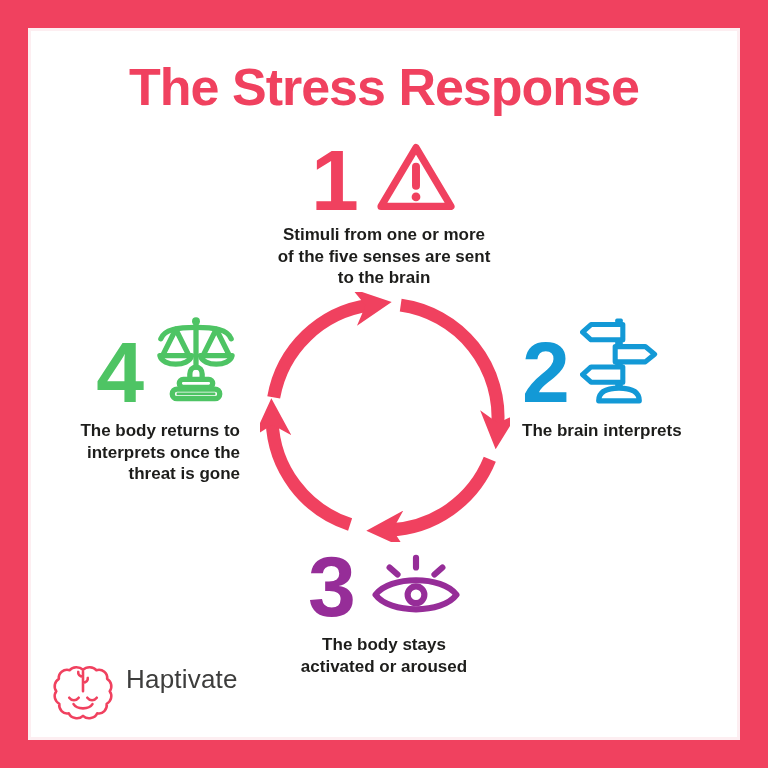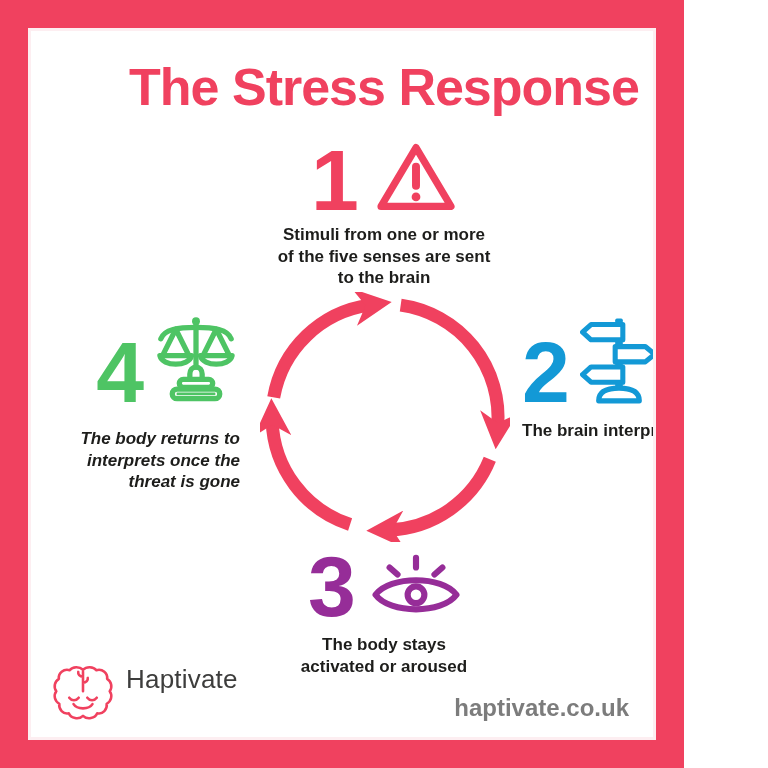--- a/index.html
+++ b/index.html
@@ -1,16 +1,16 @@
 <!DOCTYPE html>
 <html><head>
 <meta charset="utf-8">
 <style>
   html,body{margin:0;padding:0;background:#fff;}
-  .canvas{position:relative;width:684px;height:768px;background:#fff;overflow:hidden;
+  .canvas{position:relative;width:768px;height:768px;background:#fff;overflow:hidden;
           font-family:"Liberation Sans",sans-serif;}
   .frame{position:absolute;inset:0;border:28px solid #F0415F;
          box-shadow:inset 0 0 0 3px #fdeef1;pointer-events:none;z-index:6;}
 
   .title{position:absolute;top:58px;left:0;width:768px;margin:0;text-align:center;
          font-size:52px;line-height:58px;font-weight:bold;letter-spacing:-1px;color:#F0415F;}
 
   .cycle{position:absolute;left:260px;top:292px;width:250px;height:250px;}
 
   .step{position:absolute;}
@@ -26,21 +26,21 @@
   .step-2{left:522px;top:320px;width:210px;text-align:left;}
   .step-2 .head{justify-content:flex-start;gap:10px;height:84px;}
   .step-2 .txt{margin-top:16px;}
 
   .step-3{left:234px;top:548px;width:300px;text-align:center;}
   .step-3 .head{justify-content:center;align-items:center;gap:16px;height:76px;}
   .step-3 .txt{margin-top:10px;}
 
   .step-4{left:30px;top:320px;width:210px;text-align:right;}
   .step-4 .head{justify-content:flex-end;gap:8px;height:84px;}
-  .step-4 .txt{margin-top:24px;font-style:italic;}
+  .step-4 .txt{margin-top:16px;}
 
   .footer-brand{position:absolute;left:52px;top:664px;display:flex;align-items:flex-start;gap:12px;}
   .brand-name{font-size:26px;font-weight:500;color:#3D3D3C;letter-spacing:.2px;}
   .footer-url{position:absolute;right:55px;top:694px;font-size:24px;font-weight:bold;color:#7C7C7C;}
 </style>
 </head>
 <body>
 
 <div class="canvas">
   <div class="frame"></div>
@@ -141,14 +141,13 @@
       <g fill="none" stroke="#F0415F" stroke-width="3" stroke-linecap="round" stroke-linejoin="round">
         <path d="M36,5 C32,1 24,1 20.5,5.5 C13.5,3.5 7,9 8,15.5 C3,18.5 1.5,25.5 5,30 C1.5,34.5 3,41.5 8.5,44.5 C7.5,51 13,57 19.5,55.5 C22,61.5 31,63.5 36,58.5 C41,63.5 50,61.5 52.5,55.5 C59,57 64.5,51 63.5,44.5 C69,41.5 70.5,34.5 67,30 C70.5,25.5 69,18.5 64,15.5 C65,9 58.5,3.5 51.5,5.5 C48,1 40,1 36,5 Z"></path>
         <path d="M36,7 L36,30 M36,13 C32,13 30,10 30.5,7.5 M36,20 C40,20 42,17 41.5,14.5"></path>
         <path d="M20,37.5 C23,41.5 28,41.5 31,37.5 M41,37.5 C44,41.5 49,41.5 52,37.5"></path>
         <path d="M25,45 C29,51.5 43,51.5 47,45"></path>
       </g>
     </svg>
     <span class="brand-name">Haptivate</span>
   </div>
 
-  <div class="footer-url">haptivate.co.uk</div>
 </div>
 
 </body></html>

